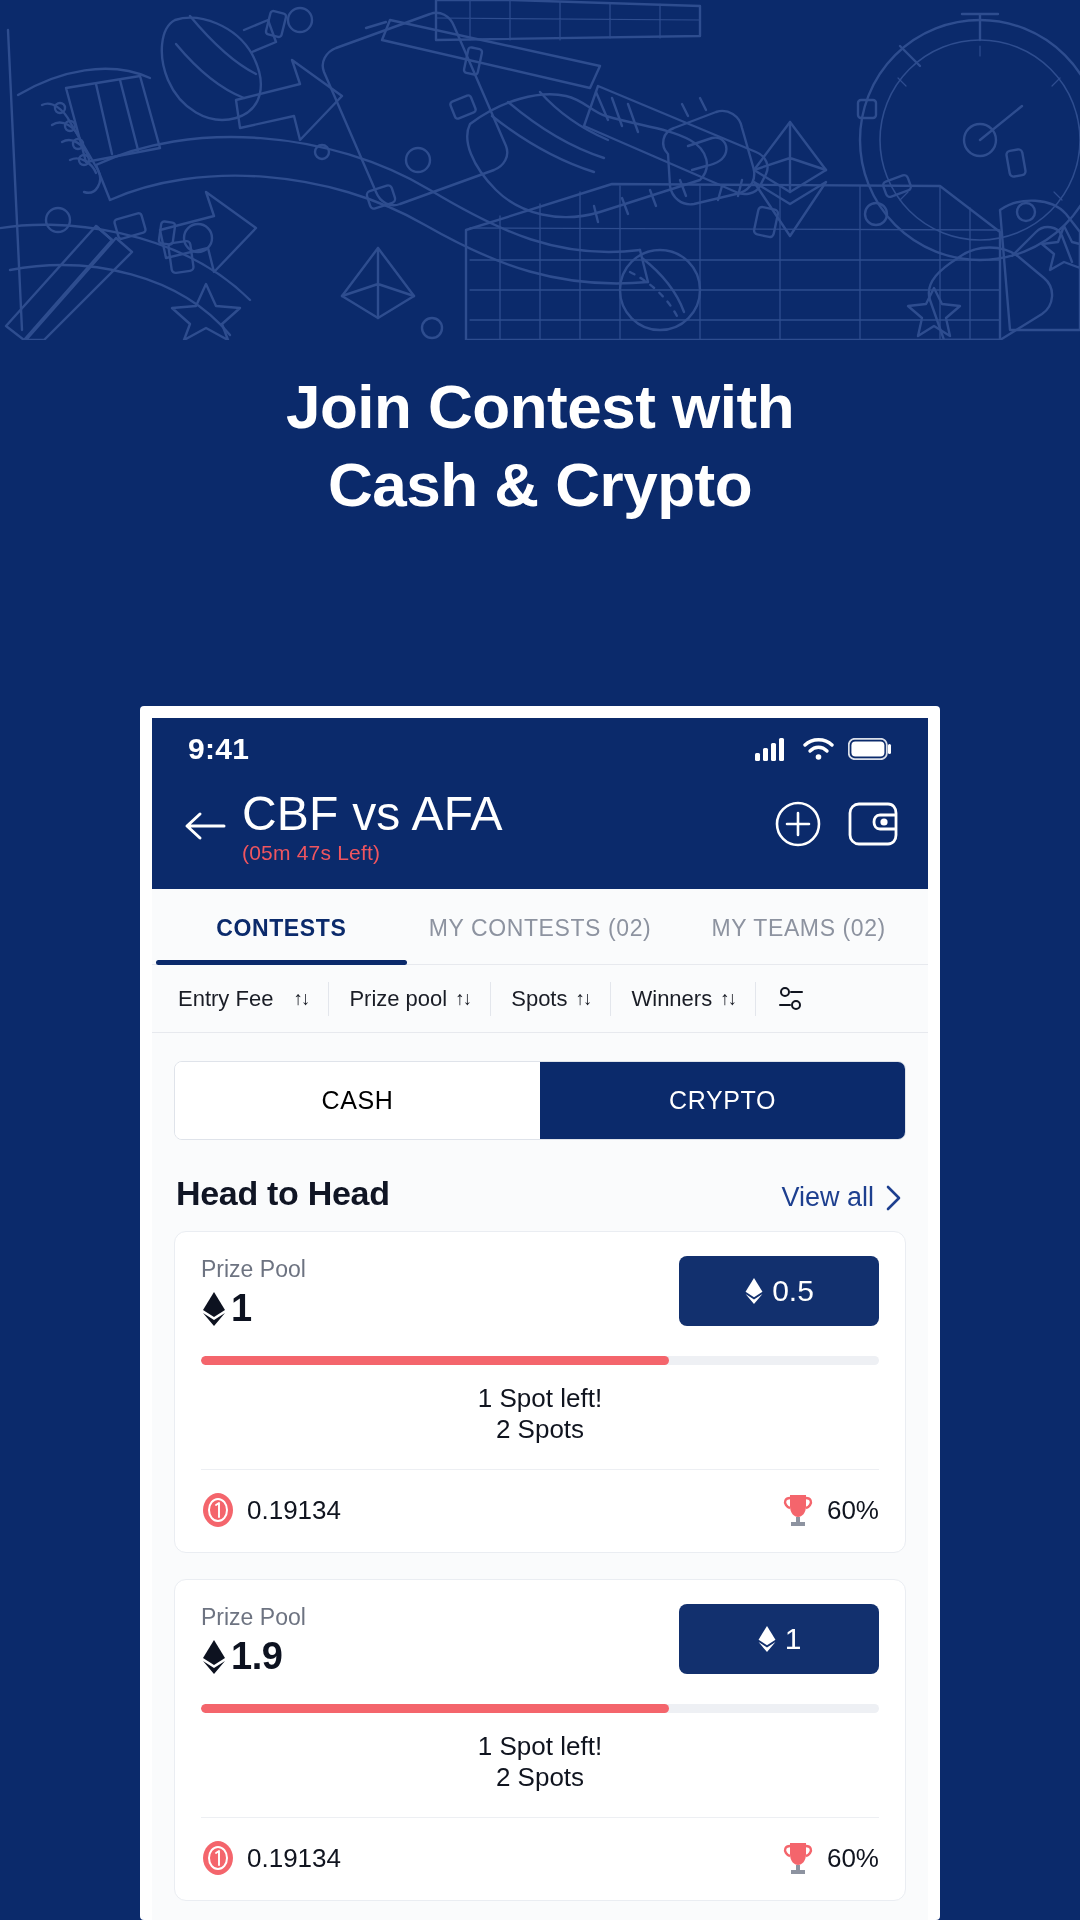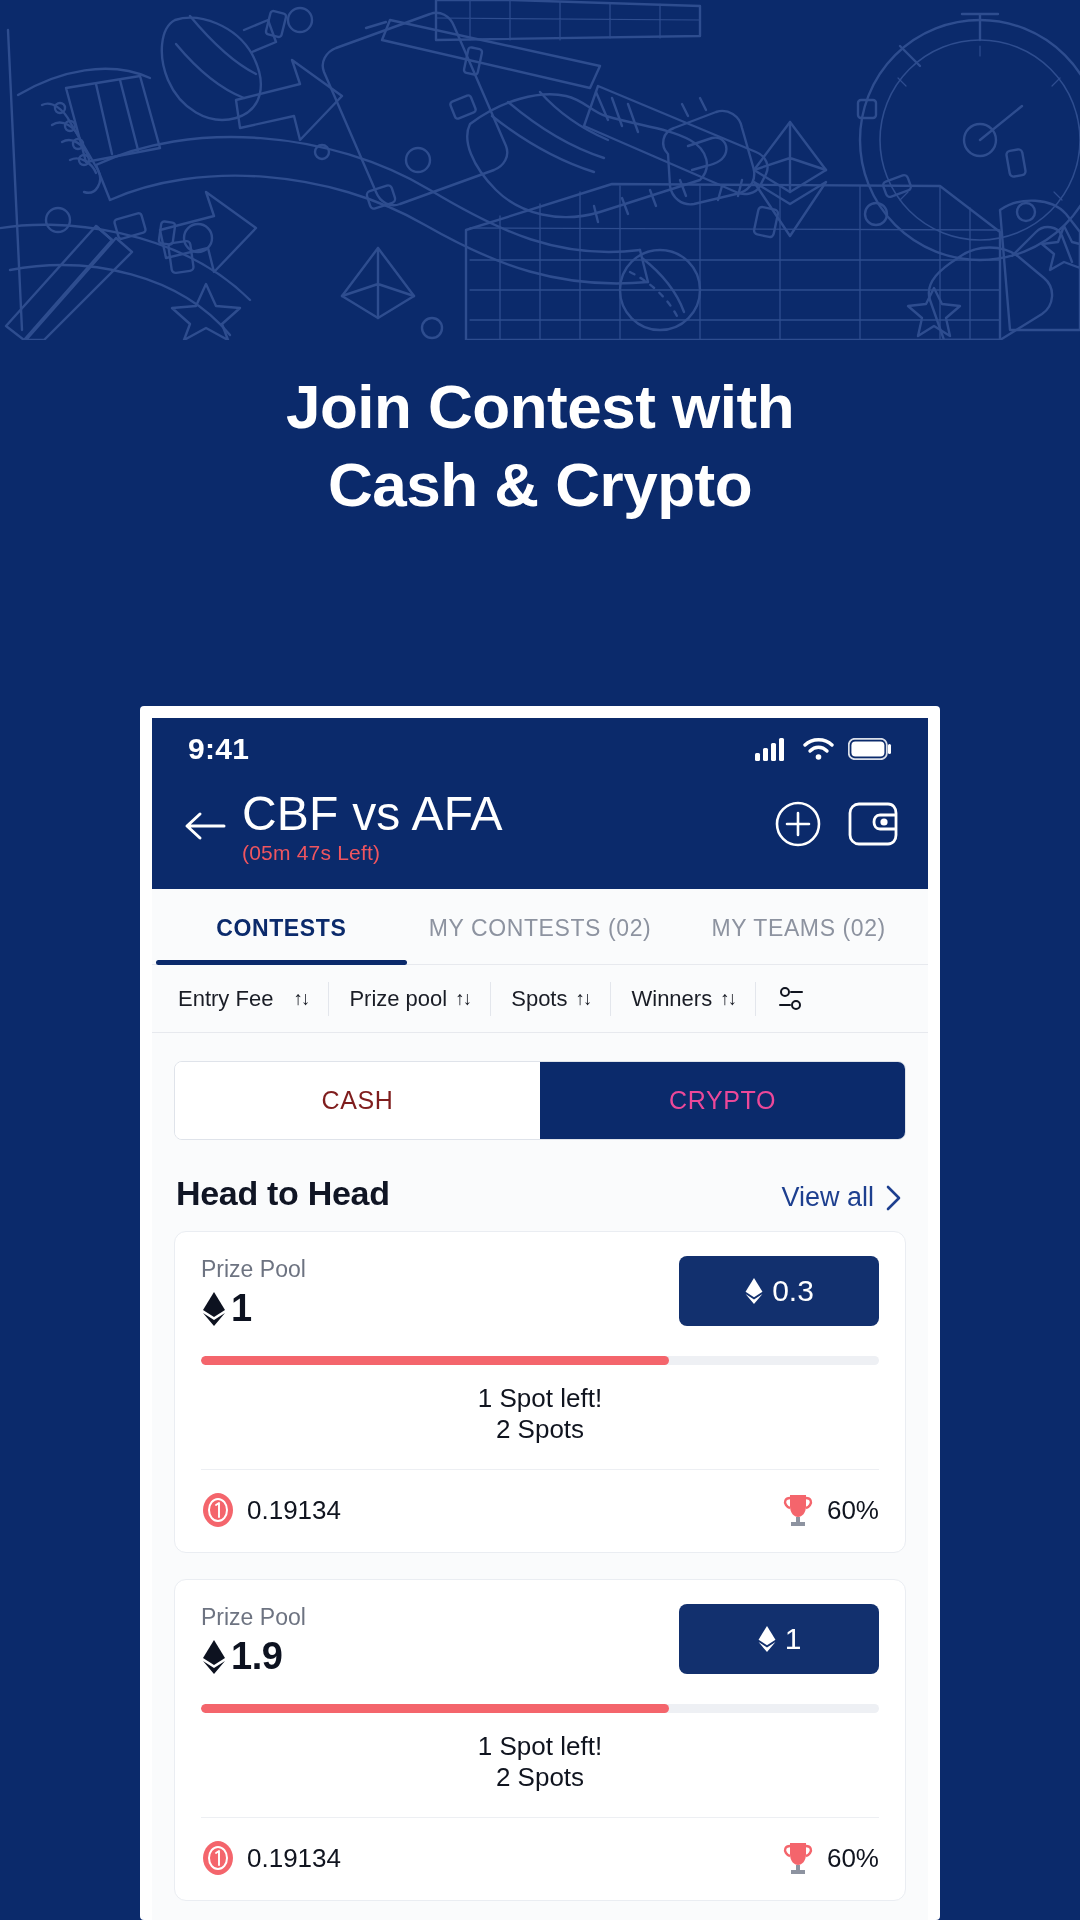--- a/index.html
+++ b/index.html
@@ -98,23 +98,23 @@
   
   .content{ flex:1; background:#fafbfc; padding:0 22px; overflow:hidden; }
 
   .segment{
     display:flex; margin:28px 0 0 0;
     border:1px solid #dfe3ea; border-radius:8px; overflow:hidden;
     background:#fff;
   }
   .seg-btn{
     flex:1; text-align:center; padding:24px 0;
-    font-size:25px; letter-spacing:0.6px; color:#7f1d1d; background:#ffffff;
-  }
-  .seg-btn.active{ background:#0b2a6b; color:#ec4899; }
+    font-size:25px; letter-spacing:0.6px; color:#000000; background:#ffffff;
+  }
+  .seg-btn.active{ background:#0b2a6b; color:#ffffff; }
 
   .section-head{
     display:flex; align-items:flex-end; justify-content:space-between;
     margin:34px 2px 18px 2px;
   }
   .section-title{ font-size:34px; font-weight:700; color:#101524; letter-spacing:-0.3px;}
   .view-all{ display:flex; align-items:center; gap:10px; font-size:27px; color:#1d3f8f;margin-left:8px;}
 
   .card{
     background:#ffffff; border:1px solid #eaedf2; border-radius:12px;
@@ -394,21 +394,21 @@
                 <path d="M2 24 L13 31 L24 24 L13 37 Z" fill="#0d1220"></path>
               </svg>
               <span>1</span>
             </div>
           </div>
           <div class="join-btn">
             <svg width="20" height="32" viewBox="0 0 26 40">
               <path d="M13 3 L24 21 L13 28 L2 21 Z" fill="#ffffff"></path>
               <path d="M2 24 L13 31 L24 24 L13 37 Z" fill="#ffffff"></path>
             </svg>
-            <span>0.3</span>
+            <span>0.5</span>
           </div>
         </div>
         <div class="progress">
           <span style="width:69%"></span>
         </div>
         <div class="spots-row">
           <span>1 Spot left!</span>
           <span>2 Spots</span>
         </div>
         <div class="card-sep"></div>

